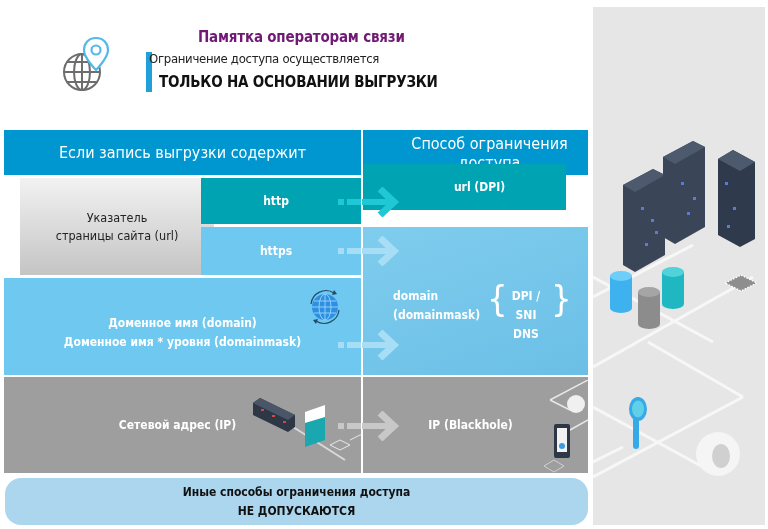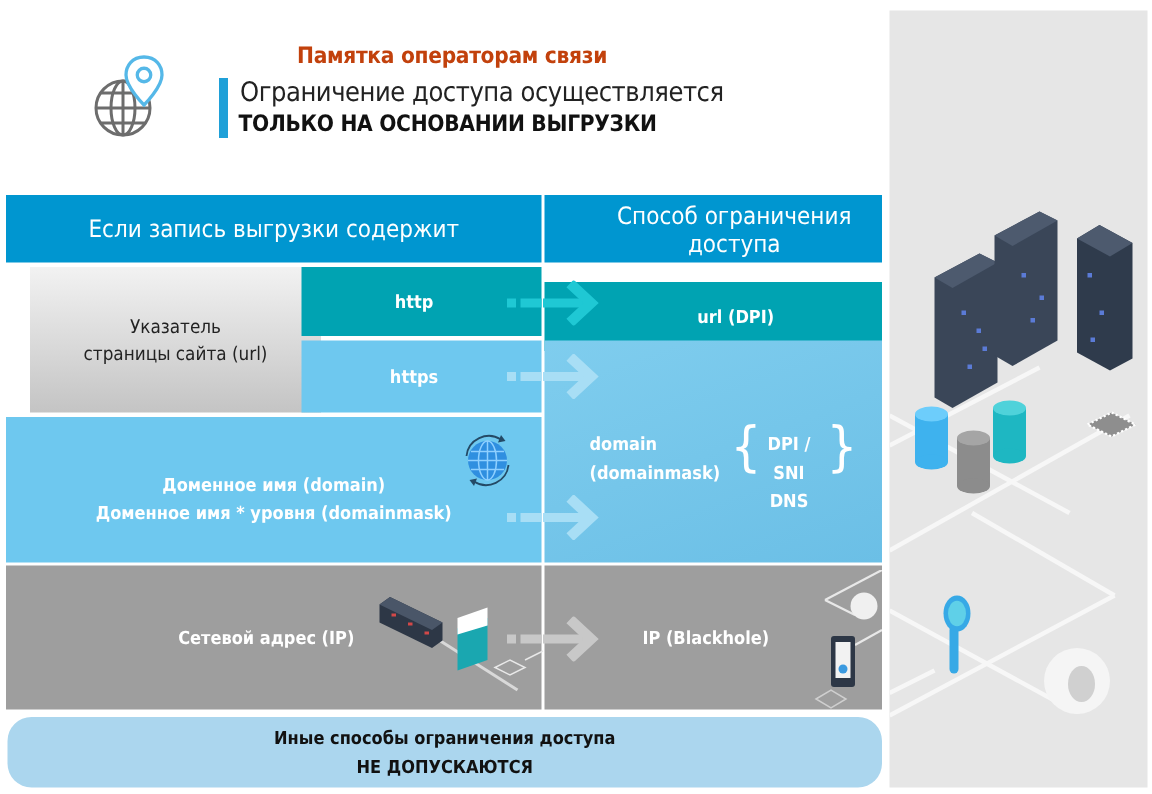--- a/index.html
+++ b/index.html
@@ -2,23 +2,23 @@
 <html><head>
 <meta charset="utf-8">
 <style>
   html,body{margin:0;padding:0;}
   body{width:768px;height:529px;position:relative;background:#ffffff;overflow:hidden;
        font-family:"DejaVu Sans Condensed","DejaVu Sans",sans-serif;}
   .abs{position:absolute;}
   .cell{position:absolute;display:flex;align-items:center;justify-content:center;text-align:center;box-sizing:border-box;}
   .t-white{color:#ffffff;}
   
-  #title{left:198px;top:28px;font-size:15px;font-weight:bold;color:#c2410c;letter-spacing:-0.2px;}
+  #title{left:198px;top:28px;font-size:15px;font-weight:bold;color:#701a75;letter-spacing:-0.2px;}
   #accent-bar{left:146px;top:52px;width:6px;height:40px;background:#1fa0d8;}
-  #subtitle{left:160px;top:51px;font-size:18px;color:#222;letter-spacing:-0.3px;}
+  #subtitle{left:149px;top:51px;font-size:13px;color:#222;letter-spacing:-0.3px;}
   #subtitle-strong{left:159px;top:73px;font-size:15px;font-weight:bold;color:#111;letter-spacing:-0.2px;}
   
   #side-panel{left:593px;top:7px;width:172px;height:518px;background:#e6e6e6;overflow:hidden;}
   
   .hdr{background:#0096d0;font-size:16px;color:#fff;}
   .gray-grad{background:linear-gradient(#f2f2f2,#c4c4c4);color:#222;font-size:12.5px;line-height:18px;}
   .teal{background:#00a3b2;}
   .lblue{background:#6ec8ef;}
   .lblue2{background:#76c7ea;}
   .mgray{background:#9e9e9e;}
@@ -117,21 +117,21 @@
 <div class="cell gray-grad" style="left:20px;top:178px;width:194px;height:97px;flex-direction:column;">
   <span>Указатель</span>
   <span>страницы сайта (url)</span>
 </div>
 <div class="cell teal t-white bold" style="left:201px;top:178px;width:160px;height:46px;">
   <span style="margin-left:-10px;">http</span>
 </div>
 <div class="cell lblue t-white bold" style="left:201px;top:227px;width:160px;height:48px;">
   <span style="margin-left:-10px;">https</span>
 </div>
-<div class="cell teal t-white bold" style="left:363px;top:188px;width:225px;height:46px;">
+<div class="cell teal t-white bold" style="left:363px;top:164px;width:203px;height:46px;">
   <span style="margin-left:30px;">url (DPI)</span>
 </div>
 
 <div class="abs lblue2" style="left:363px;top:227px;width:225px;height:148px;background:linear-gradient(160deg,#7fcdee,#6bbfe6);"></div>
 
 <div class="cell lblue t-white bold" style="left:4px;top:278px;width:357px;height:97px;flex-direction:column;line-height:19px;">
   <span style="margin-top:12px;">Доменное имя (domain)</span>
   <span>Доменное имя * уровня (domainmask)</span>
 </div>
 <div class="abs" style="left:306px;top:288px;width:38px;height:38px;">

